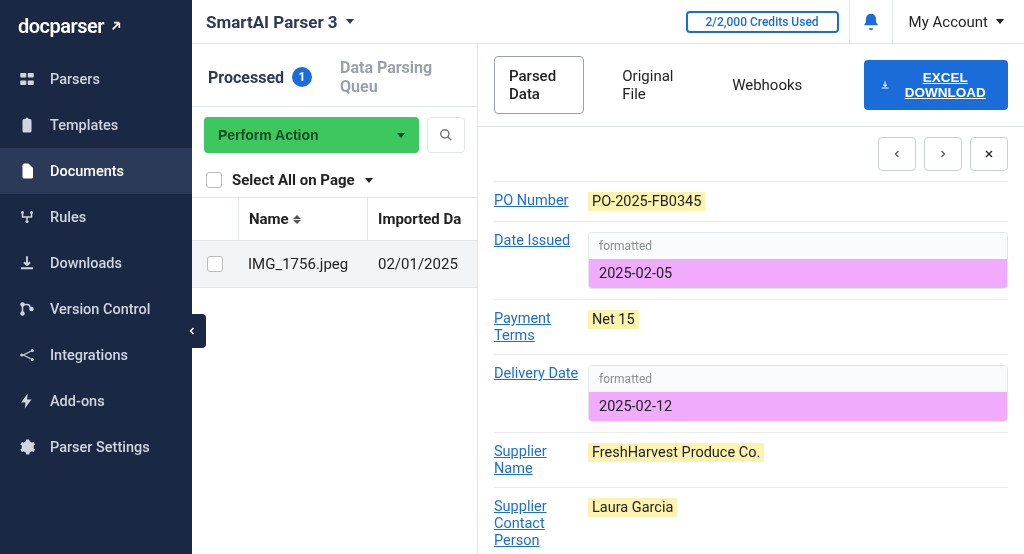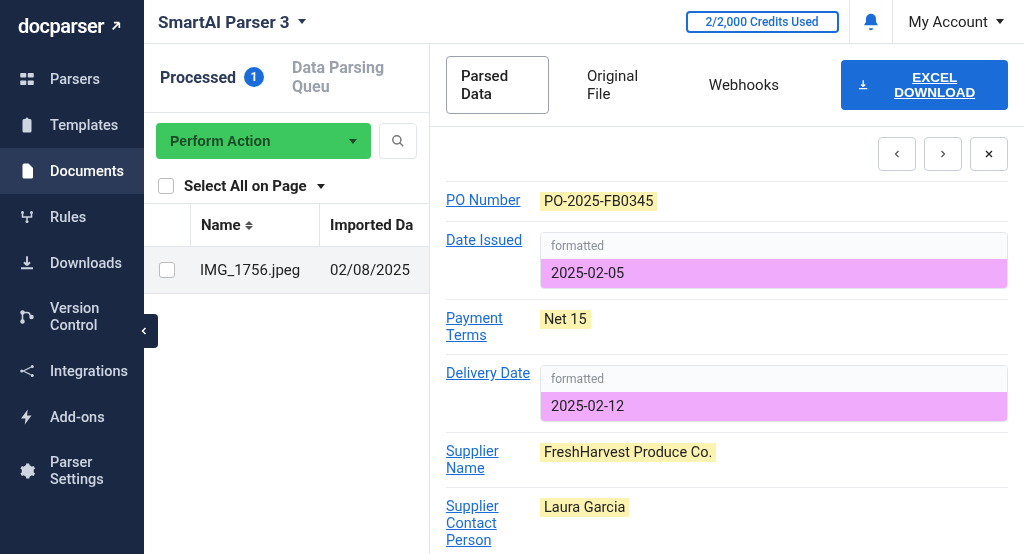--- a/index.html
+++ b/index.html
@@ -1,20 +1,20 @@
 <!DOCTYPE html>
 <html><head>
   <meta charset="utf-8">
   <style>
     * { box-sizing: border-box; margin: 0; padding: 0; }
     body { font-family: -apple-system, BlinkMacSystemFont, "Segoe UI", Roboto, sans-serif; font-size: 14px; color: #222; background: #fff; }
     .app { display: flex; height: 554px; width: 1024px; overflow: hidden; }
     
     
-    .sidebar { width: 144px; background: #1a2843; color: #cfd6e2; display: flex; flex-direction: column; flex-shrink: 0; position: relative; }
+    .sidebar { width: 192px; background: #1a2843; color: #cfd6e2; display: flex; flex-direction: column; flex-shrink: 0; position: relative; }
     .sidebar-logo { padding: 14px 18px 18px; }
     .sidebar-logo-text { color: #fff; font-size: 20px; font-weight: 600; letter-spacing: -0.5px; display: flex; align-items: center; gap: 4px; }
     .sidebar-items { display: flex; flex-direction: column; }
     .sidebar-item { display: flex; align-items: center; gap: 14px; padding: 14px 18px; cursor: pointer; font-size: 14.5px; font-weight: 500; }
     .sidebar-item.active { background: #2a3a58; color: #fff; }
     .sidebar-icon { width: 18px; height: 18px; display: inline-flex; align-items: center; justify-content: center; flex-shrink: 0; }
     .collapse-handle { position: absolute; right: -14px; top: 314px; width: 28px; height: 34px; background: #1a2843; display: flex; align-items: center; justify-content: center; border-radius: 0 4px 4px 0; cursor: pointer; }
     
     
     .main { flex: 1; display: flex; flex-direction: column; min-width: 0; }
@@ -25,21 +25,21 @@
     .header-spacer { flex: 1; }
     .credits-badge { border: 2px solid #1a6dd8; border-radius: 4px; padding: 2px 18px; font-size: 12px; color: #1a6dd8; font-weight: 500; }
     .notif-bell { width: 44px; display: flex; align-items: center; justify-content: center; cursor: pointer; border-left: 1px solid #e2e5ea; border-right: 1px solid #e2e5ea; height: 100%; }
     .account-menu { display: flex; align-items: center; gap: 8px; cursor: pointer; padding: 0 6px; font-size: 15px; }
     
     
     .content { flex: 1; display: flex; min-height: 0; }
     .left-panel { width: 286px; border-right: 1px solid #e2e5ea; display: flex; flex-direction: column; }
     
     
-    .tabs-row { display: flex; align-items: center; padding: 14px 16px 16px; gap: 28px; border-bottom: 1px solid #e2e5ea; }
+    .tabs-row { display: flex; align-items: center; padding: 14px 16px 10px; gap: 28px; border-bottom: 1px solid #e2e5ea; }
     .tab { font-size: 16px; font-weight: 700; color: #9aa1ad; cursor: pointer; display: flex; align-items: center; gap: 8px; }
     .tab.active { color: #2a3a58; }
     .badge-count { background: #1a6dd8; color: #fff; border-radius: 10px; min-width: 20px; height: 20px; display: inline-flex; align-items: center; justify-content: center; font-size: 12px; font-weight: 700; padding: 0 6px; }
     
     
     .action-bar { display: flex; gap: 8px; padding: 10px 12px; }
     .perform-action { flex: 1; background: #3cc85e; color: #1a4a28; font-weight: 700; border: none; padding: 10px 14px; border-radius: 4px; text-align: left; display: flex; justify-content: space-between; align-items: center; cursor: pointer; font-size: 14px; gap: 28px; }
     .search-btn { width: 38px; border: 1px solid #e2e5ea; border-radius: 4px; display: flex; align-items: center; justify-content: center; cursor: pointer; background: #fff; }
     
     
@@ -257,21 +257,21 @@
             </div>
             <div class="th th-date">
               <span>Imported Da</span>
             </div>
           </div>
           <div class="doc-row">
             <div class="td td-check">
                 <span class="checkbox"></span>
               </div>
             <div class="td td-name">IMG_1756.jpeg</div>
-            <div class="td td-date">02/08/2025</div>
+            <div class="td td-date">02/01/2025</div>
           </div>
         </div>
       </div>
 
       <div class="right-panel">
         <div class="detail-tabs-row">
           <div class="detail-tab active">Parsed Data</div>
           <div class="detail-tab">Original File</div>
           <div class="detail-tab">Webhooks</div>
           <div class="detail-spacer"></div>

